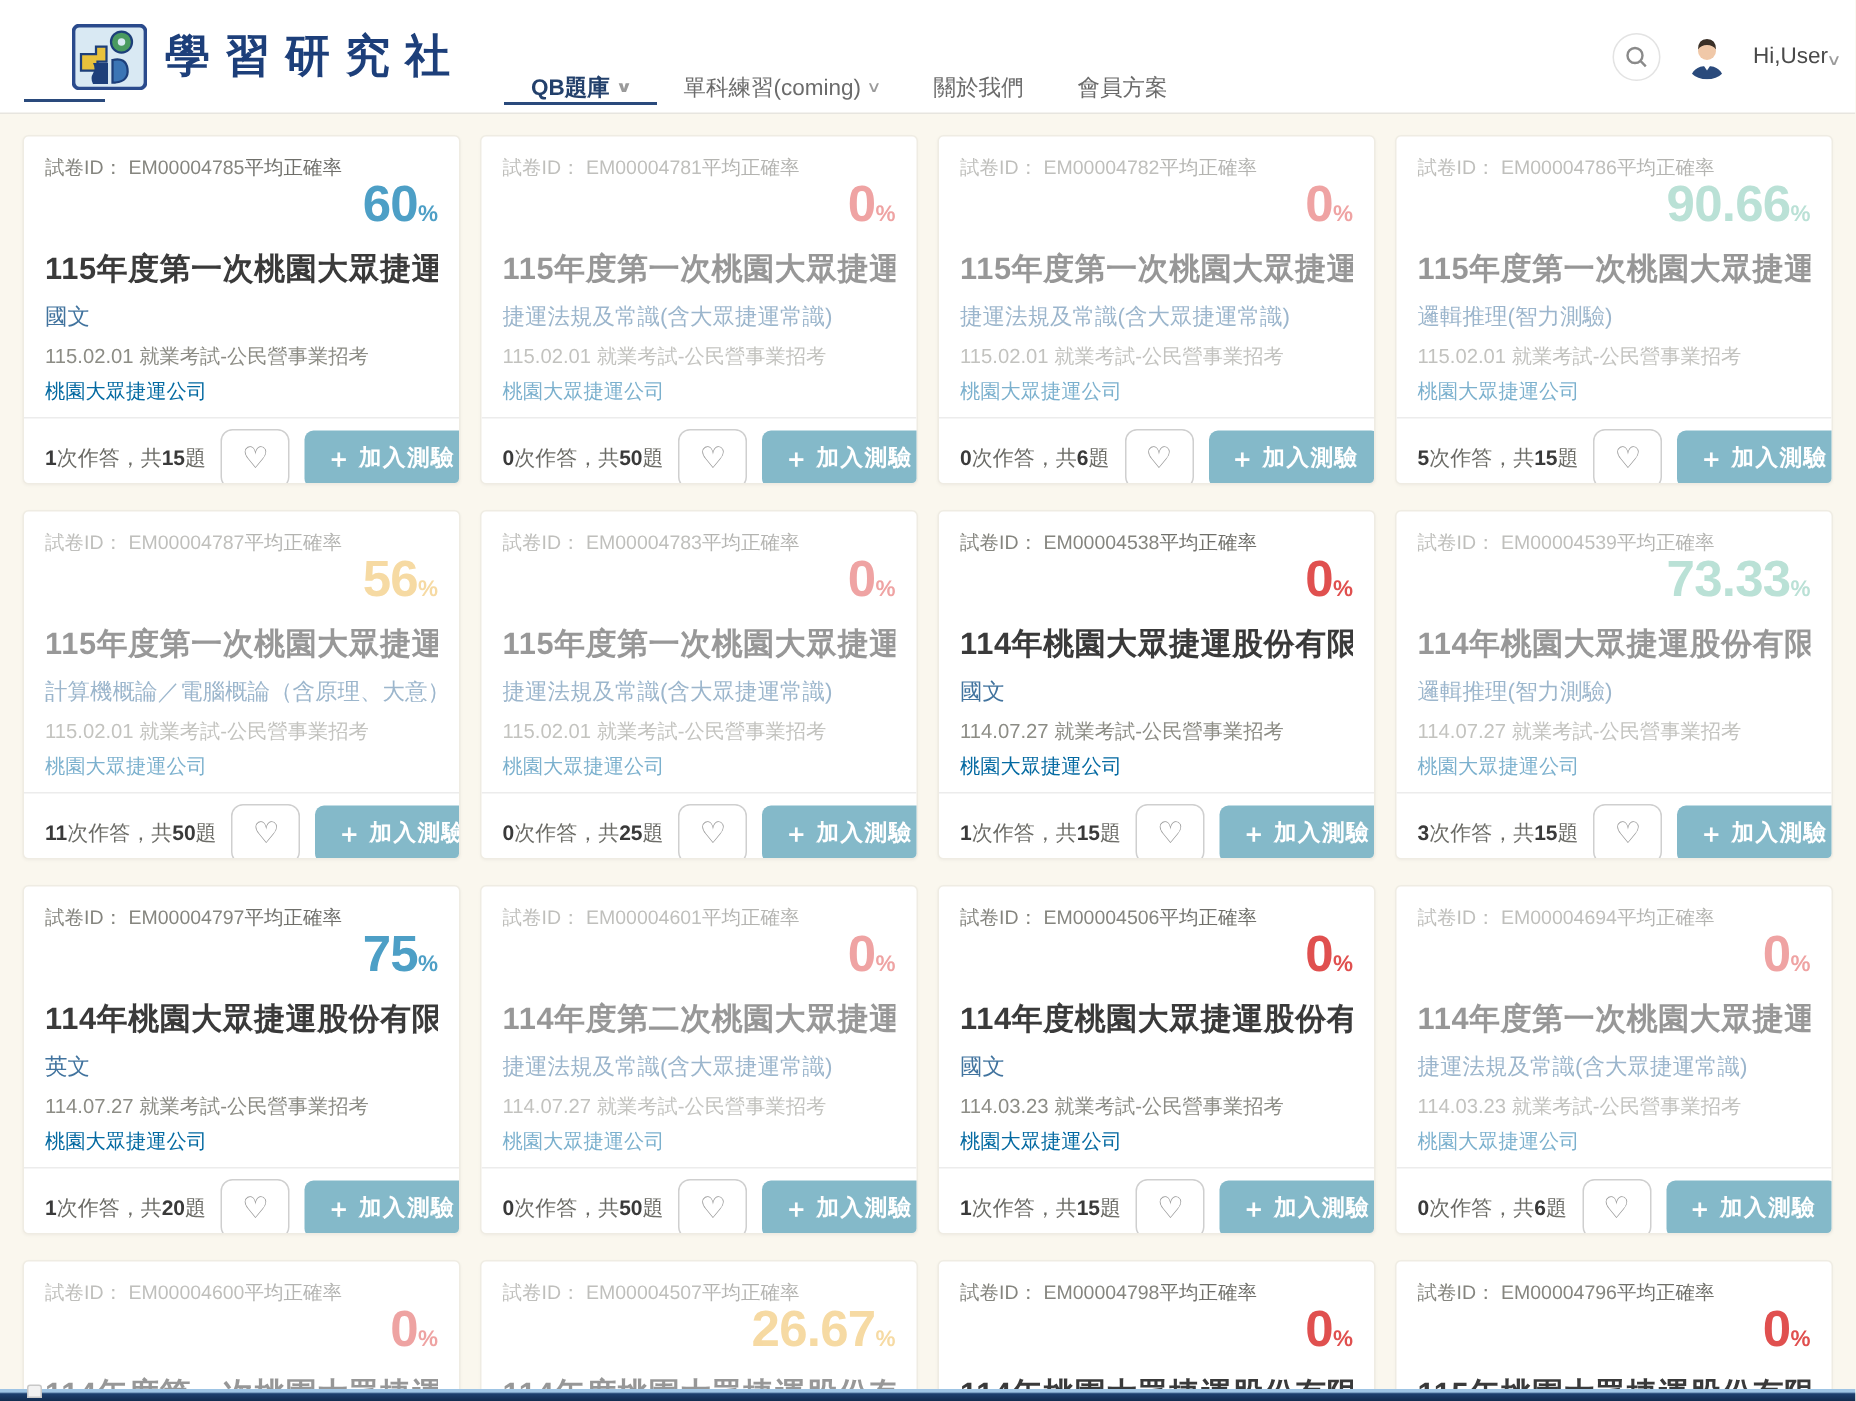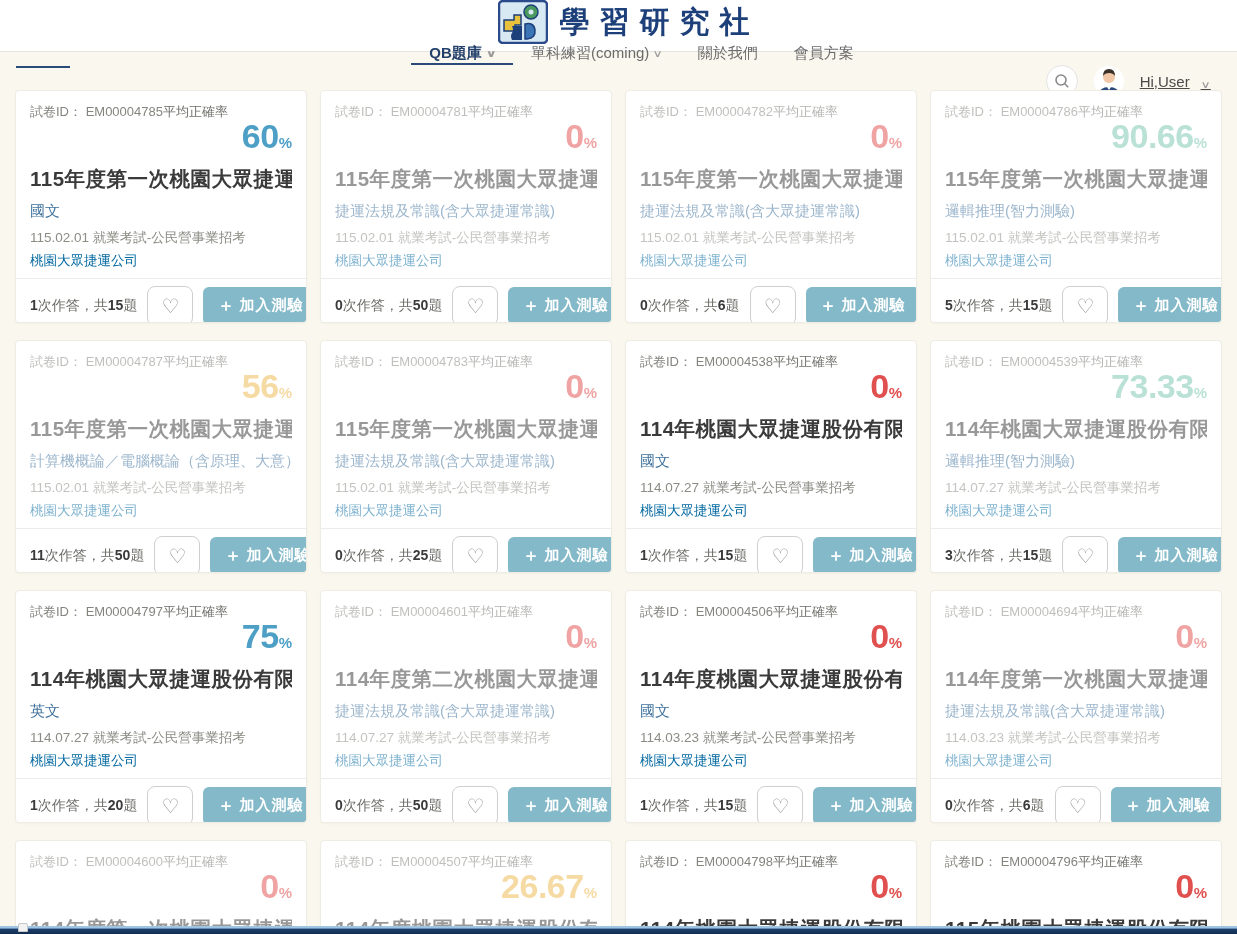--- a/index.html
+++ b/index.html
@@ -3,44 +3,44 @@
 <meta charset="utf-8">
 <style>
   * { margin:0; padding:0; box-sizing:border-box; }
   html,body { width:1237px; height:934px; overflow:hidden; }
   body {
     font-family:"Liberation Sans","DejaVu Sans",sans-serif;
     background:#faf7ee; position:relative;
   }
   
   header {
-    position:relative; height:52px; background:#ffffff;
+    position:relative; height:76px; background:#ffffff;
     border-bottom:1px solid #e7e5df;
-    display:flex; align-items:center; padding:0 28px 0 48px;flex-direction:column;
+    display:flex; align-items:center; padding:0 11px 0 48px;
   }
   .logo { display:flex; align-items:center; gap:12px; cursor:pointer; }
   .logo-icon svg { display:block; }
   .logo-text {
     font-size:30px; font-weight:700; color:#1d3f7a; letter-spacing:10px;
     font-family:"Liberation Serif","DejaVu Serif",serif;
   }
   nav { display:flex; align-items:flex-end; height:64px; margin-left:26px; }
   .nav-item {
     display:flex; align-items:center; gap:5px; padding:0 18px;
     font-size:15px; color:#6b6b6b; cursor:pointer; border-bottom:2px solid transparent;
   }
   .nav-item.active { color:#23406b; font-weight:700; border-bottom-color:#2a4a7c; }
   .caret { font-size:10px; color:#9a9a9a; transform:scaleX(1.4); }
   .header-right { margin-left:auto; display:flex; align-items:center; gap:16px; }
   .search-btn {
     width:32px; height:32px; border-radius:50%; border:1px solid #e3e3e3;
     background:#fff; display:flex; align-items:center; justify-content:center; cursor:pointer;
   }
   .avatar { width:30px; height:30px; border-radius:50%; overflow:hidden; background:#fff; cursor:pointer; }
-  .user-menu { display:flex; align-items:flex-end; gap:12px; font-size:15px; color:#4a4a4a; cursor:pointer;text-decoration:underline; }
+  .user-menu { display:flex; align-items:flex-end; gap:0; font-size:15px; color:#4a4a4a; cursor:pointer; }
   .logo-underline {
     position:absolute; left:16px; top:66px; width:54px; height:2px; background:#2a4a7c;
   }
   
   .grid {
     position:absolute; left:15px; top:90px; width:1207px;
     display:grid; grid-template-columns:repeat(4,1fr); column-gap:13px; row-gap:17px;
   }
   .card {
     background:#ffffff; border:1px solid #efece3; border-radius:4px;

